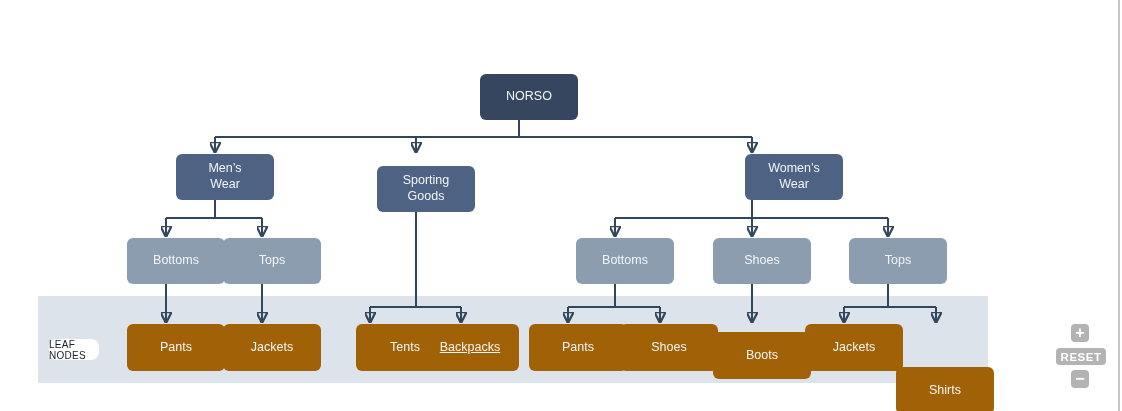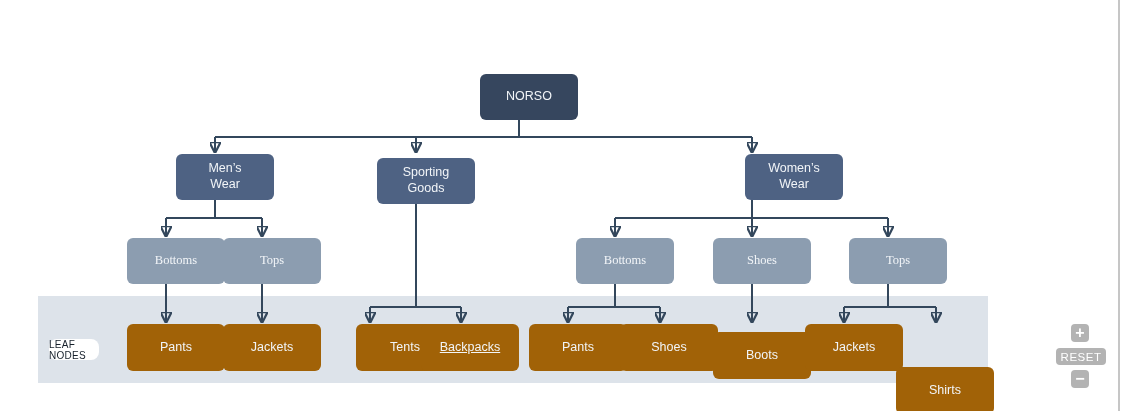--- a/index.html
+++ b/index.html
@@ -43,21 +43,21 @@
     line-height: 1.25;
     display: flex;
     align-items: center;
     justify-content: center;
     text-align: center;
     white-space: pre-line;
     cursor: pointer;
   }
   .node.root   { background: #36465e; }
   .node.branch { background: #4e6283; }
-  .node.group  { background: #8c9db0; font-family: Liberation Serif, serif; }
+  .node.group  { background: #8c9db0; }
   .node.leaf   { background: #a16207; height: 47px; }
 
   .leaf-label {
     position: absolute;
     left: 49px; top: 339px;
     width: 50px; height: 21px;
     background: #ffffff;
     border-radius: 8px;
     color: #16202b;
     font-size: 10px;
@@ -74,21 +74,21 @@
     border: none;
     border-radius: 4px;
     display: flex;
     align-items: center;
     justify-content: center;
     cursor: pointer;
     font-family: "Liberation Sans", sans-serif;
   }
   .ctrl.square { width: 18px; height: 18px; font-size: 16px; font-weight: bold; line-height: 1; }
   .ctrl.reset  { left: 1056px; top: 348px; width: 50px; height: 17px;
-                 font-size: 11.5px; font-weight: normal; letter-spacing: 0.5px; }
+                 font-size: 11.5px; font-weight: bold; letter-spacing: 0.5px; }
   .ctrl.plus   { left: 1071px; top: 324px; }
   .ctrl.minus  { left: 1071px; top: 370px; }
 
   .right-border {
     position: absolute;
     left: 1118px; top: 0;
     width: 2px; height: 411px;
     background: #c6c6c6;
   }
 </style>
@@ -135,21 +135,21 @@
     <path d="M660 307 V321" marker-end="url(#arrow)"></path>
     <path d="M752 284 V321" marker-end="url(#arrow)"></path>
     <path d="M844 307 V321" marker-end="url(#arrow)"></path>
     <path d="M936 307 V321" marker-end="url(#arrow)"></path>
   </svg>
 
   <div class="node root" style="left:480px; top:74px;">NORSO</div>
 
   <div class="node branch" style="left:176px; top:154px;">Men’s
 Wear</div>
-  <div class="node branch" style="left:377px; top:158px;">Sporting
+  <div class="node branch" style="left:377px; top:166px;">Sporting
 Goods</div>
   <div class="node branch" style="left:713px; top:154px;margin-left:32px;">Women’s
 Wear</div>
 
   <div class="node group" style="left:127px; top:238px;">Bottoms</div>
   <div class="node group" style="left:223px; top:238px;">Tops</div>
   <div class="node group" style="left:576px; top:238px;">Bottoms</div>
   <div class="node group" style="left:713px; top:238px;">Shoes</div>
   <div class="node group" style="left:849px; top:238px;">Tops</div>
 

